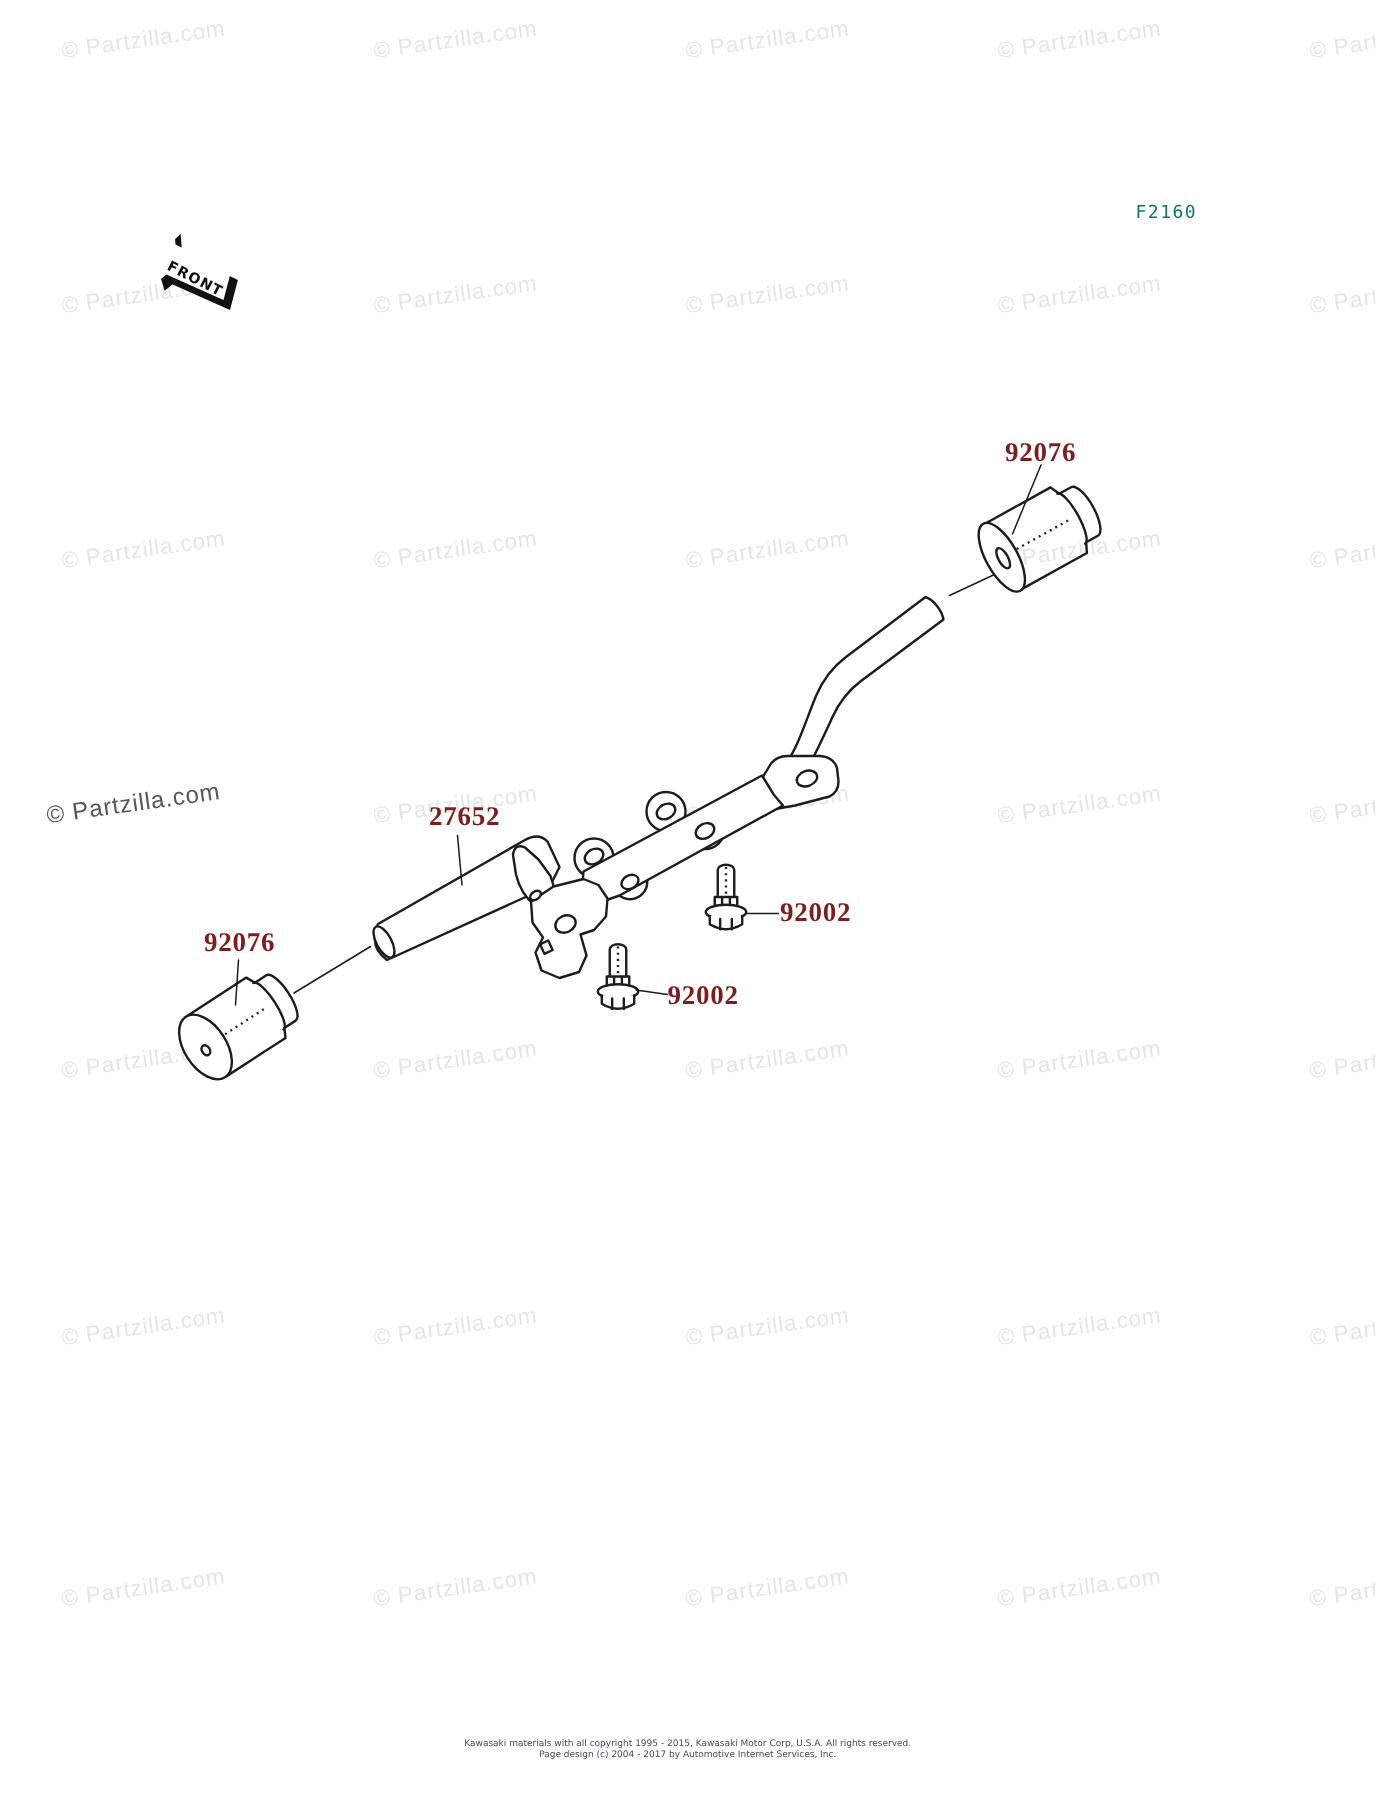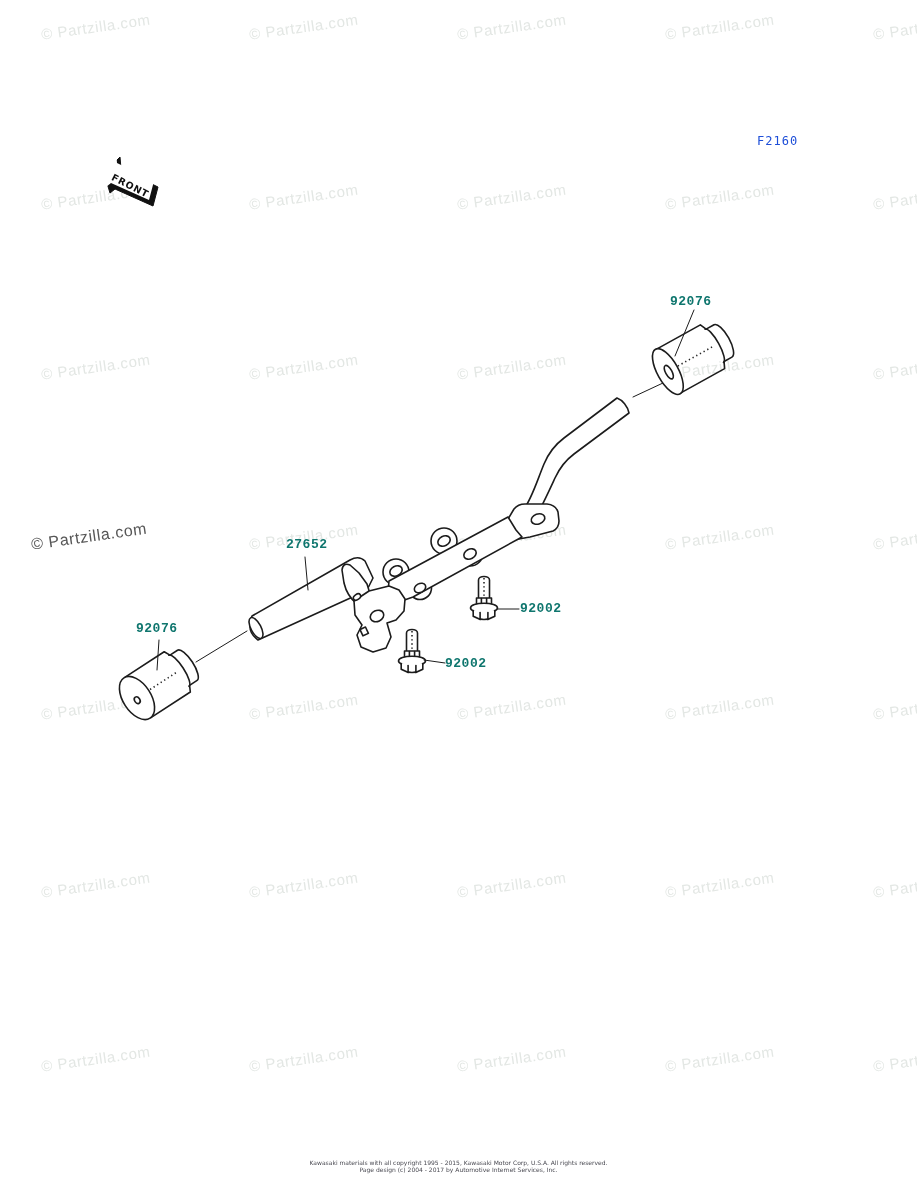--- a/index.html
+++ b/index.html
@@ -21,26 +21,26 @@
   .diagram path,.diagram ellipse,.diagram circle,.diagram line,.diagram rect{
     stroke:#1c1c1c;stroke-width:1.6;fill:none;stroke-linejoin:round;stroke-linecap:round;
   }
   .diagram .fw{fill:#ffffff;}
   .diagram .thin{stroke-width:1;}
   .diagram .ribs{stroke:#262626;fill:none;stroke-linecap:butt;}
   .diagram .xtr{fill:#111111;stroke:#111111;stroke-width:1;}
   .diagram text{stroke:none;fill:#101010;}
   
   .part-label{
-    position:absolute;z-index:3;color:#0f766e;
-    font-family:Liberation Mono, monospace;font-weight:bold;
-    font-size:13px;letter-spacing:.5px;line-height:15px;white-space:nowrap;
+    position:absolute;z-index:3;color:#7f1d1d;
+    font-family:Liberation Serif, serif;font-weight:bold;
+    font-size:18px;letter-spacing:.5px;line-height:15px;white-space:nowrap;
   }
   .fig-code{
-    position:absolute;z-index:3;color:#1d4ed8;
+    position:absolute;z-index:3;color:#0f766e;
     font-family:"DejaVu Sans Mono",monospace;font-size:12px;letter-spacing:1px;line-height:12px;
   }
   .front-text{
     font-family:"DejaVu Sans",sans-serif;font-weight:bold;font-size:9.5px;letter-spacing:.8px;
   }
   
   .footer{
     position:absolute;z-index:3;left:0;right:0;top:1160px;text-align:center;
     color:#4a4a52;font-size:6px;line-height:6.5px;
     font-family:"DejaVu Sans",sans-serif;

